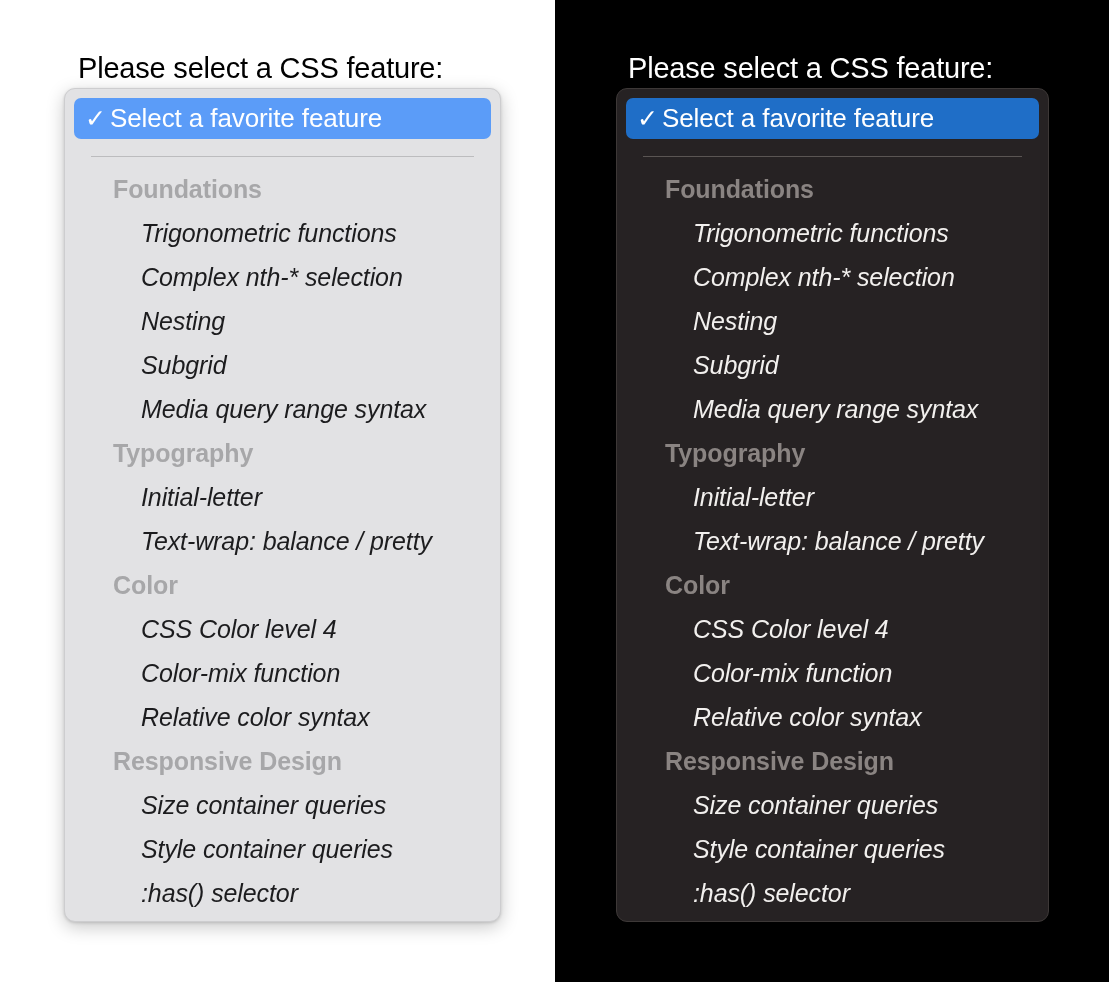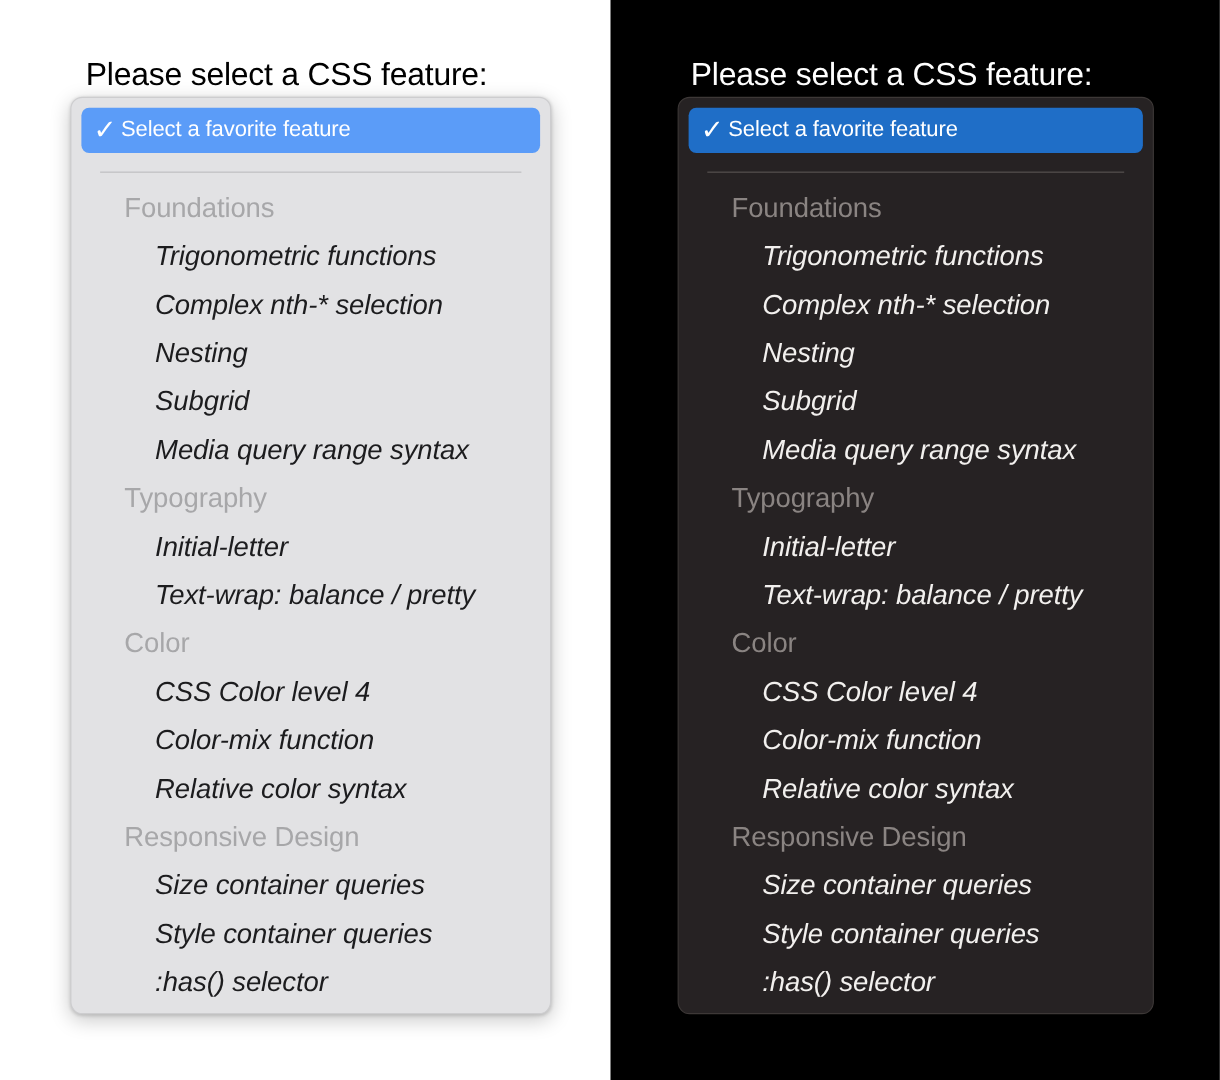--- a/index.html
+++ b/index.html
@@ -102,21 +102,21 @@
     margin-right: 2px;
     color: #ffffff;
     font-size: 25px;
     line-height: 1;
     display: block;
     text-align: left;
     flex: 0 0 auto;
   }
   .selected-label {
     color: #ffffff;
-    font-size: 20px;
+    font-size: 26px;
     white-space: nowrap;
     letter-spacing: -0.1px;
   }
 
   
   .separator {
     position: absolute;
     left: 26px;
     right: 26px;
     top: 67px;
@@ -137,20 +137,21 @@
   .option-item {
     height: 44px;
     line-height: 44px;
     font-size: 25px;
     white-space: nowrap;
     letter-spacing: -0.1px;
     box-sizing: border-box;
   }
   .group-label {
     padding-left: 48px;
+    font-weight: bold;
   }
   .option-item {
     padding-left: 76px;
     font-style: italic;
   }
   .light .group-label { color: #a7a7a9; }
   .dark  .group-label { color: #8a8482; }
   .light .option-item { color: #1c1c1e; }
   .dark  .option-item { color: #f2f0ee; }
 </style>

